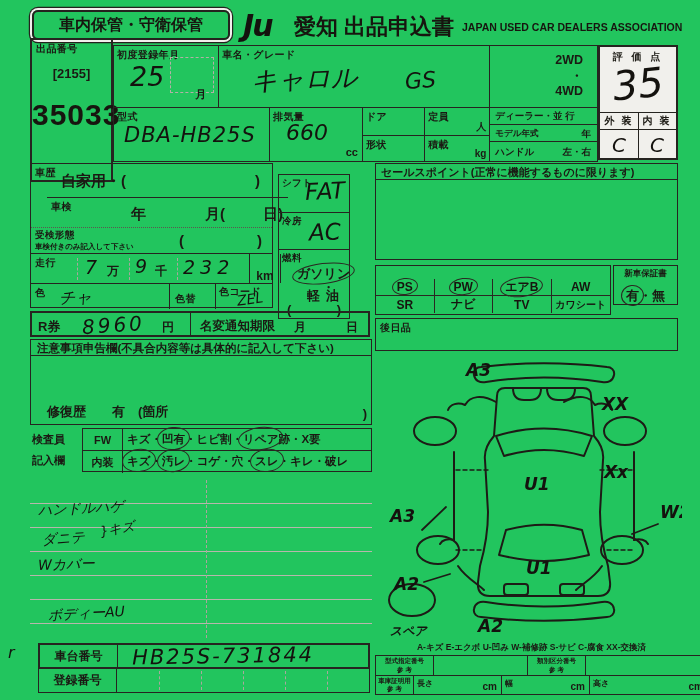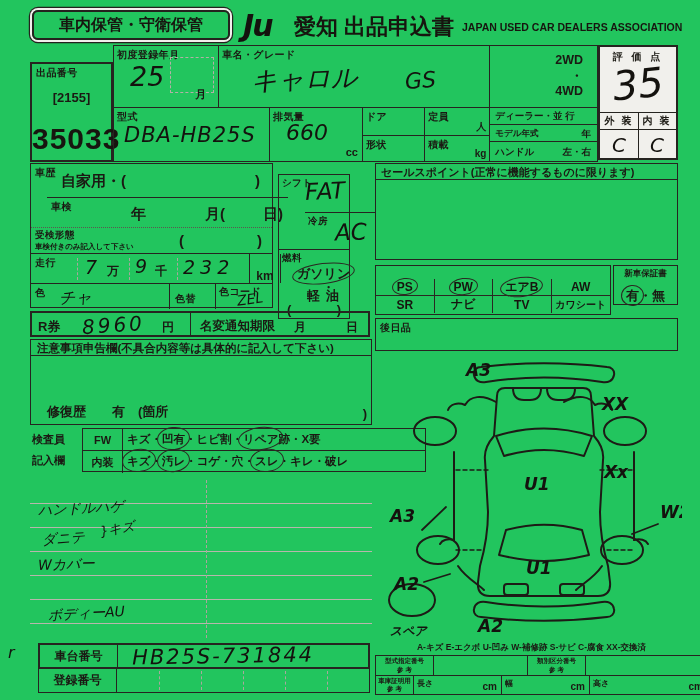--- a/index.html
+++ b/index.html
@@ -29,21 +29,21 @@
 </head>
 <body>
 
 <div id="sheet">
 
   <div class="abs ctr" style="left:32px;top:10px;width:198px;height:30px;border:2px solid #24221e;border-radius:6px;box-shadow:0 0 0 2px #f1f0ec,0 0 0 3.2px #24221e;font-size:16px;font-weight:700;">車内保管・守衛保管</div>
   <div class="abs hw" style="left:243px;top:8px;font-size:30px;font-weight:800;letter-spacing:-2px;">Ju</div>
   <div class="abs" style="left:294px;top:12px;font-size:22px;font-weight:800;">愛知 出品申込書</div>
   <div class="abs" style="left:462px;top:21px;font-size:10.5px;font-weight:700;">JAPAN USED CAR DEALERS ASSOCIATION</div>
 
-  <div class="b bk" style="left:30px;top:62px;width:83px;height:100px;">
+  <div class="b bk" style="left:30px;top:38px;width:83px;height:144px;">
     <div class="abs lb" style="left:4px;top:2px;">出品番号</div>
     <div class="abs pt" style="left:0;top:26px;width:100%;text-align:center;font-size:13px;">[2155]</div>
     <div class="abs" style="left:0;top:58px;width:100%;text-align:center;font-size:30px;font-weight:800;letter-spacing:1px;">35033</div>
   </div>
 
   <div class="b" style="left:113px;top:45px;width:485px;height:63px;display:flex;">
     <div class="row1col" style="width:105px;">
       <div class="abs lb" style="left:3px;top:2px;">初度登録年月</div>
       <div class="abs" style="left:56px;top:11px;width:44px;height:36px;border:1px dashed #b3b1a6;"></div>
       <div class="abs hw" style="left:16px;top:15px;font-size:27px;">25</div>
@@ -159,21 +159,21 @@
       <span class="abs lb" style="left:188px;top:1px;font-size:10px;">色コード</span>
       <span class="abs hw" style="left:206px;top:7px;font-size:14px;transform:rotate(-8deg);">ZEL</span>
     </div>
   </div>
 
   <div class="b" style="left:278px;top:174px;width:72px;height:145px;">
     <div class="abs" style="left:0;top:0;width:100%;height:37px;">
       <span class="abs lb" style="left:3px;top:2px;font-size:9.5px;">シフト</span>
       <span class="abs hw" style="left:26px;top:3px;font-size:23px;transform:rotate(-3deg);">FAT</span>
     </div>
-    <div class="abs rtop" style="left:0;top:37px;width:100%;height:37px;margin-left:26px;">
+    <div class="abs rtop" style="left:0;top:37px;width:100%;height:37px;">
       <span class="abs lb" style="left:3px;top:2px;font-size:9.5px;">冷房</span>
       <span class="abs hw" style="left:30px;top:6px;font-size:23px;transform:rotate(-2deg);">AC</span>
     </div>
     <div class="abs rtop" style="left:0;top:74px;width:100%;height:71px;">
       <span class="abs lb" style="left:3px;top:2px;font-size:9.5px;">燃料</span>
       <span class="abs pt circ" style="left:18px;top:14px;font-size:13px;">ガソリン</span>
       <span class="abs pt" style="left:44px;top:30px;font-size:11px;">・</span>
       <span class="abs pt" style="left:28px;top:37px;font-size:13px;letter-spacing:6px;">軽油</span>
       <span class="abs pt" style="left:8px;bottom:3px;font-size:13px;">(</span>
       <span class="abs pt" style="right:8px;bottom:3px;font-size:13px;">)</span>
@@ -192,21 +192,21 @@
 
   <div class="b" style="left:30px;top:339px;width:342px;height:86px;">
     <div class="abs pt" style="left:0;top:0;width:100%;height:16px;border-bottom:1.4px solid #262420;font-size:11.5px;padding:1px 0 0 6px;box-sizing:border-box;">注意事項申告欄(不具合内容等は具体的に記入して下さい)</div>
     <span class="abs pt" style="left:16px;bottom:3px;font-size:13px;">修復歴　　有　(箇所</span>
     <span class="abs pt" style="right:4px;bottom:3px;font-size:13px;">)</span>
   </div>
 
   <div class="abs" style="left:30px;top:428px;width:342px;height:44px;">
     <span class="abs pt" style="left:2px;top:4px;font-size:11px;">検査員</span>
     <span class="abs pt" style="left:2px;top:25px;font-size:11px;">記入欄</span>
-    <div class="abs" style="left:52px;top:0;width:344px;height:44px;border:1.4px solid #262420;">
+    <div class="abs" style="left:52px;top:0;width:290px;height:44px;border:1.4px solid #262420;">
       <div class="abs" style="left:0;top:0;width:100%;height:22px;border-bottom:1.2px solid #262420;display:flex;box-sizing:border-box;">
         <span class="pt ctr" style="width:40px;border-right:1.2px solid #262420;font-size:11px;box-sizing:border-box;">FW</span>
         <span class="pt" style="flex:1;font-size:11.5px;line-height:20px;padding-left:4px;white-space:nowrap;"><span>キズ・</span><span class="circ">凹有</span><span>・ヒビ割・</span><span class="circ">リペア</span><span>跡・X要</span></span>
       </div>
       <div class="abs" style="left:0;top:22px;width:100%;height:22px;display:flex;">
         <span class="pt ctr" style="width:40px;border-right:1.2px solid #262420;font-size:11px;box-sizing:border-box;">内装</span>
         <span class="pt" style="flex:1;font-size:11.5px;line-height:20px;padding-left:4px;white-space:nowrap;"><span class="circ">キズ</span><span>・</span><span class="circ">汚レ</span><span>・コゲ・穴・</span><span class="circ">スレ</span><span>・キレ・破レ</span></span>
       </div>
     </div>
   </div>

